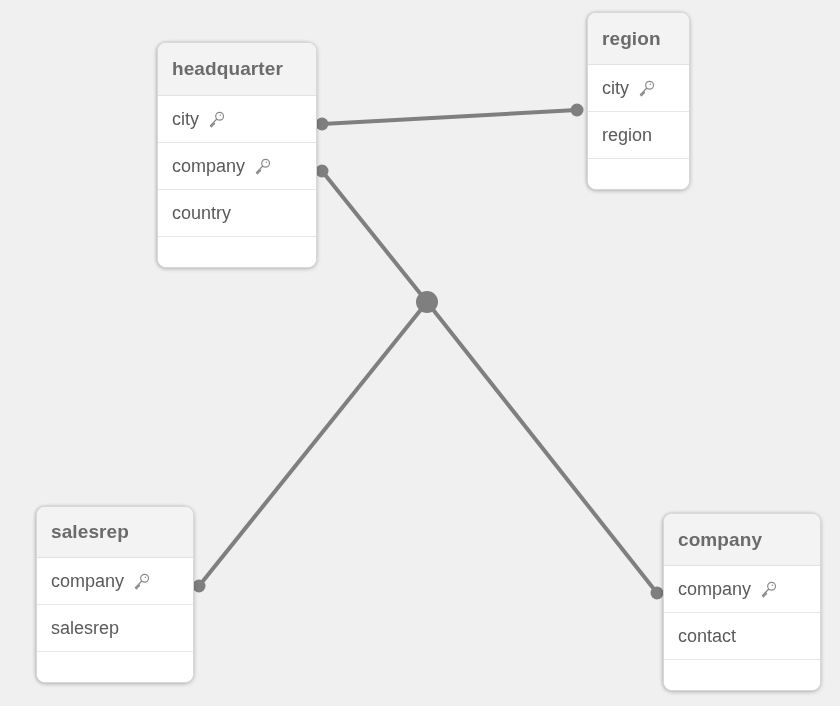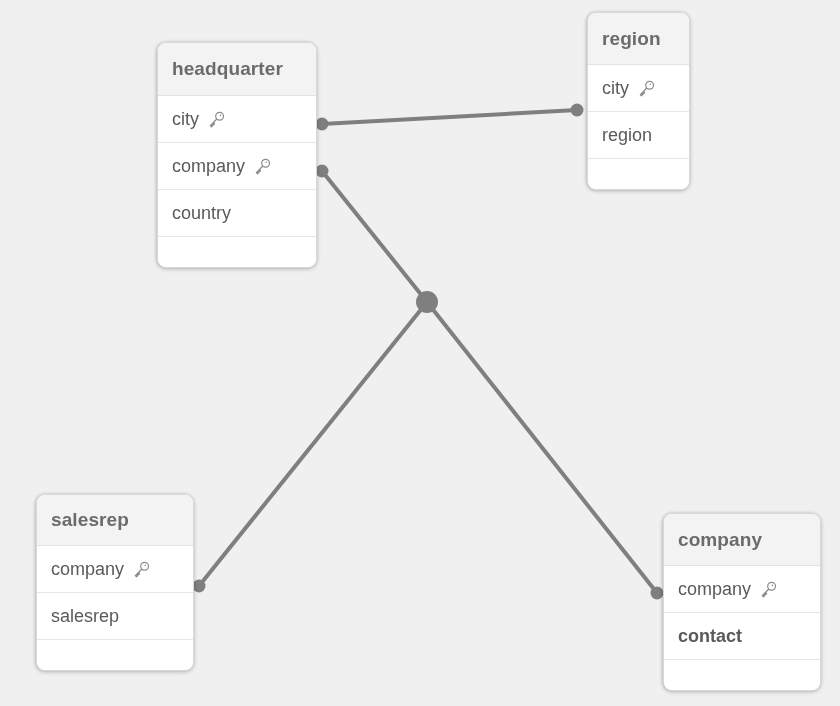--- a/index.html
+++ b/index.html
@@ -159,21 +159,21 @@
                 <path d="M8.85 8.0 L2.3 14.55 L3.5 15.75 L4.5 14.75 L3.6 13.85 L4.6 12.85 L5.5 13.75 L6.5 12.75 L5.6 11.85 L6.6 10.85"></path>
               </g>
             </svg>
           </span>
         </div>
         <div class="er-row" style="height: 47px;">
           <span class="field-label">region</span>
         </div>
         <div class="er-row empty" style="height: 30px;"></div>
       </div>
-      <div class="er-table" style="left: 36px; top: 494px; width: 158px;">
+      <div class="er-table" style="left: 36px; top: 506px; width: 158px;">
         <div class="er-header" style="height: 51px;">salesrep</div>
         <div class="er-row" style="height: 47px;">
           <span class="field-label">company</span>
           <span class="key-icon">
             <svg width="17" height="17" viewBox="0 0 17 17">
               <g fill="none" stroke="#8a8a8a" stroke-width="1.2" stroke-linejoin="round">
                 <circle cx="11.6" cy="5.2" r="3.9"></circle>
                 <circle cx="12.4" cy="4.2" r="0.75" fill="#8a8a8a" stroke="none"></circle>
                 <path d="M8.85 8.0 L2.3 14.55 L3.5 15.75 L4.5 14.75 L3.6 13.85 L4.6 12.85 L5.5 13.75 L6.5 12.75 L5.6 11.85 L6.6 10.85"></path>
               </g>
@@ -192,20 +192,20 @@
           <span class="key-icon">
             <svg width="17" height="17" viewBox="0 0 17 17">
               <g fill="none" stroke="#8a8a8a" stroke-width="1.2" stroke-linejoin="round">
                 <circle cx="11.6" cy="5.2" r="3.9"></circle>
                 <circle cx="12.4" cy="4.2" r="0.75" fill="#8a8a8a" stroke="none"></circle>
                 <path d="M8.85 8.0 L2.3 14.55 L3.5 15.75 L4.5 14.75 L3.6 13.85 L4.6 12.85 L5.5 13.75 L6.5 12.75 L5.6 11.85 L6.6 10.85"></path>
               </g>
             </svg>
           </span>
         </div>
-        <div class="er-row" style="height: 47px; font-weight: bold;">
+        <div class="er-row" style="height: 47px;">
           <span class="field-label">contact</span>
         </div>
         <div class="er-row empty" style="height: 30px;"></div>
       </div>
     </div>
 
 </div>
 
 </body></html>

